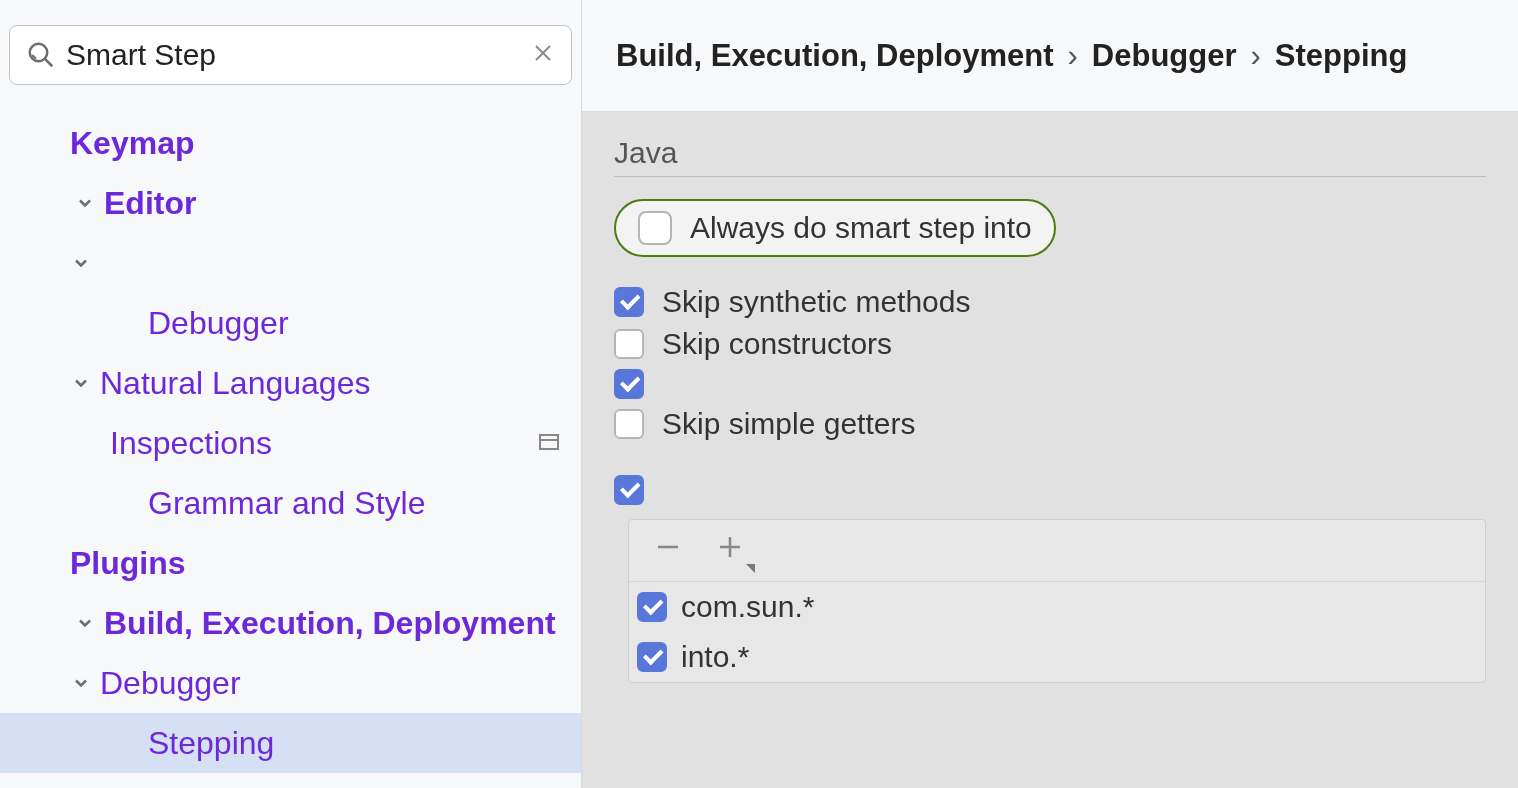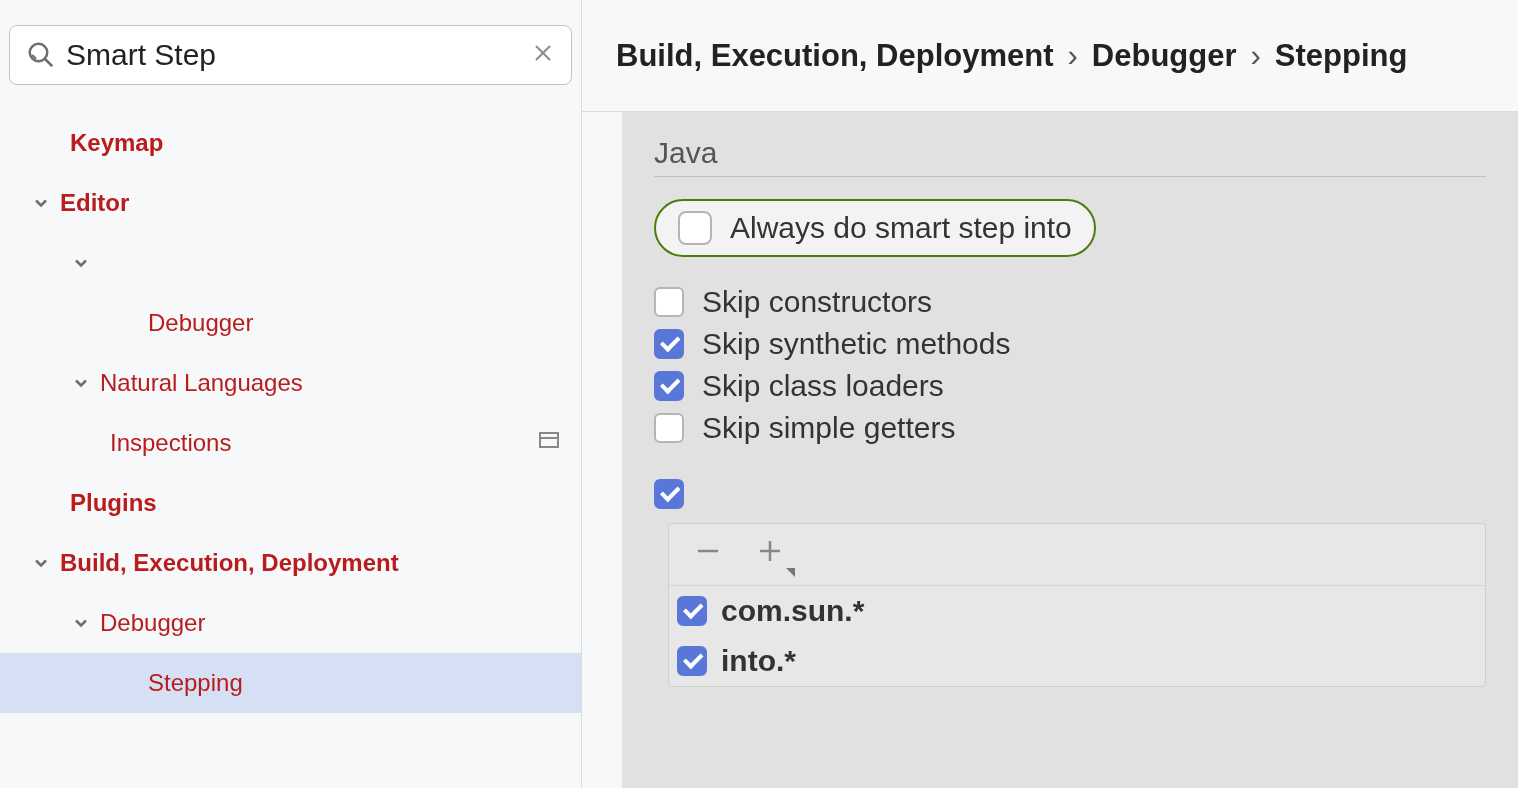--- a/index.html
+++ b/index.html
@@ -15,54 +15,54 @@
   border: 1px solid #c0c3c9; border-radius: 8px; background: #ffffff;
   padding: 0 16px;
 }
 .search-box svg.mag { flex: none; }
 .search-box input {
   flex: 1; border: none; outline: none; font-size: 30px; color: #222;
   padding: 0 10px; background: transparent;
 }
 .search-box .clear { flex: none; cursor: pointer; color: #6e6e6e; }
 
-.tree { padding-top: 20px; font-size: 24px; color: #b91c1c; }
+.tree { padding-top: 20px; font-size: 32px; color: #6d28d9; }
 .tree-row {
   display: flex; align-items: center; height: 60px; padding-right: 20px;
   cursor: default;
 }
 .tree-row.selected { background: #d6e0f5; }
 .tree-row .arrow {
   width: 22px; height: 22px; flex: none; margin-right: 8px;
   display: flex; align-items: center; justify-content: center;
   color: #6e6e6e;
 }
 .tree-row .label { flex: 1; white-space: nowrap; overflow: hidden; text-overflow: ellipsis; }
 .tree-row.bold .label { font-weight: 700; }
 .tree-row .trailing { flex: none; color: #777; }
 
 .indent-0 { padding-left: 70px; }
-.indent-0.has-arrow { padding-left: 30px; }
+.indent-0.has-arrow { padding-left: 30px; margin-left: 44px; }
 .indent-1 { padding-left: 110px; }
 .indent-1.has-arrow { padding-left: 70px; }
 .indent-2 { padding-left: 148px; }
 
 
 .main { flex: 1; display: flex; flex-direction: column; height: 100%; }
 .breadcrumb {
   height: 112px; display: flex; align-items: center;
   padding: 0 34px; font-size: 31px; font-weight: 700; color: #222;
   background: #f7f8fa; border-bottom: 1px solid #dcdcdc;
   gap: 14px;
 }
 .breadcrumb .sep { font-weight: 400; color: #555; }
 
 .content {
   flex: 1; background: #e1e1e1; padding: 24px 32px; overflow: hidden;
-  font-size: 30px; color: #333; margin-left: 40px;
+  font-size: 30px; color: #333;
 }
 
 .section-title {
   color: #555; font-size: 30px; padding-bottom: 6px; border-bottom: 1px solid #bfbfbf;
   margin-bottom: 22px;
 }
 
 .option-row { display: flex; align-items: center; gap: 18px; margin: 8px 0; }
 .highlight-row {
   display: inline-flex; align-items: center; gap: 18px;
@@ -89,21 +89,21 @@
 .class-toolbar {
   display: flex; align-items: center; gap: 32px; padding: 12px 24px;
   border-bottom: 1px solid #d4d4d4;
 }
 .class-toolbar .tb-btn { color: #777; cursor: pointer; position: relative; }
 .class-toolbar .tb-btn.add::after {
   content: ""; position: absolute; right: -10px; bottom: -4px;
   border-left: 9px solid transparent; border-top: 9px solid #777;
 }
 .class-item {
-  display: flex; align-items: center; gap: 14px; padding: 8px 8px; font-weight: bold;
+  display: flex; align-items: center; gap: 14px; padding: 8px 8px;
 }
 .class-item .cbox { width: 30px; height: 30px; }
 </style>
 </head>
 <body>
 
 <div class="container">
 
   <div class="sidebar">
     <div class="search-wrap">
@@ -162,20 +162,23 @@
       <div class="tree-row indent-1">
         <span class="label">Inspections</span>
         <span class="trailing">
           <svg width="24" height="24" viewBox="0 0 24 24" fill="none" stroke="#888" stroke-width="2">
               <rect x="3" y="5" width="18" height="14"></rect>
               <line x1="3" y1="10" x2="21" y2="10"></line>
             </svg>
         </span>
       </div>
 
+      <div class="tree-row indent-2">
+        <span class="label">Grammar and Style</span>
+      </div>
 
       <div class="tree-row bold indent-0">
         <span class="label">Plugins</span>
       </div>
 
       <div class="tree-row bold indent-0 has-arrow">
         <span class="arrow">
           <svg width="20" height="20" viewBox="0 0 24 24" fill="none" stroke="#6e6e6e" stroke-width="3">
               <polyline points="6 9 12 15 18 9"></polyline>
             </svg>
@@ -210,30 +213,29 @@
 
     <div class="content">
       <div class="section-title">Java</div>
 
       <div class="highlight-row">
         <span class="cbox big"></span>
         <span>Always do smart step into</span>
       </div>
 
       <div class="option-row">
+        <span class="cbox checked"></span>
+        <span>Skip synthetic methods</span>
+      </div>
+      <div class="option-row">
         <span class="cbox"></span>
         <span>Skip constructors</span>
       </div>
       <div class="option-row">
         <span class="cbox checked"></span>
-        <span>Skip synthetic methods</span>
-      </div>
-      <div class="option-row">
-        <span class="cbox checked"></span>
-        <span>Skip class loaders</span>
       </div>
       <div class="option-row">
         <span class="cbox"></span>
         <span>Skip simple getters</span>
       </div>
 
       <div style="height:18px"></div>
 
       <div class="option-row">
         <span class="cbox checked"></span>

